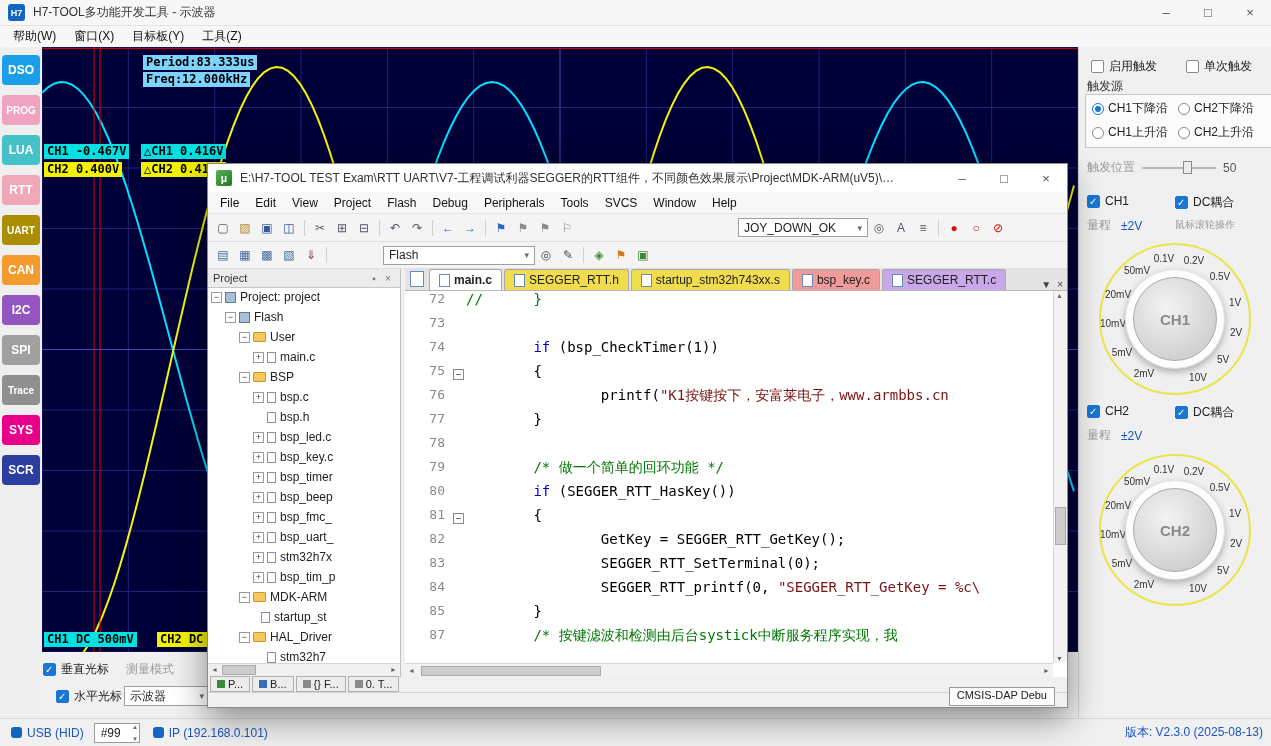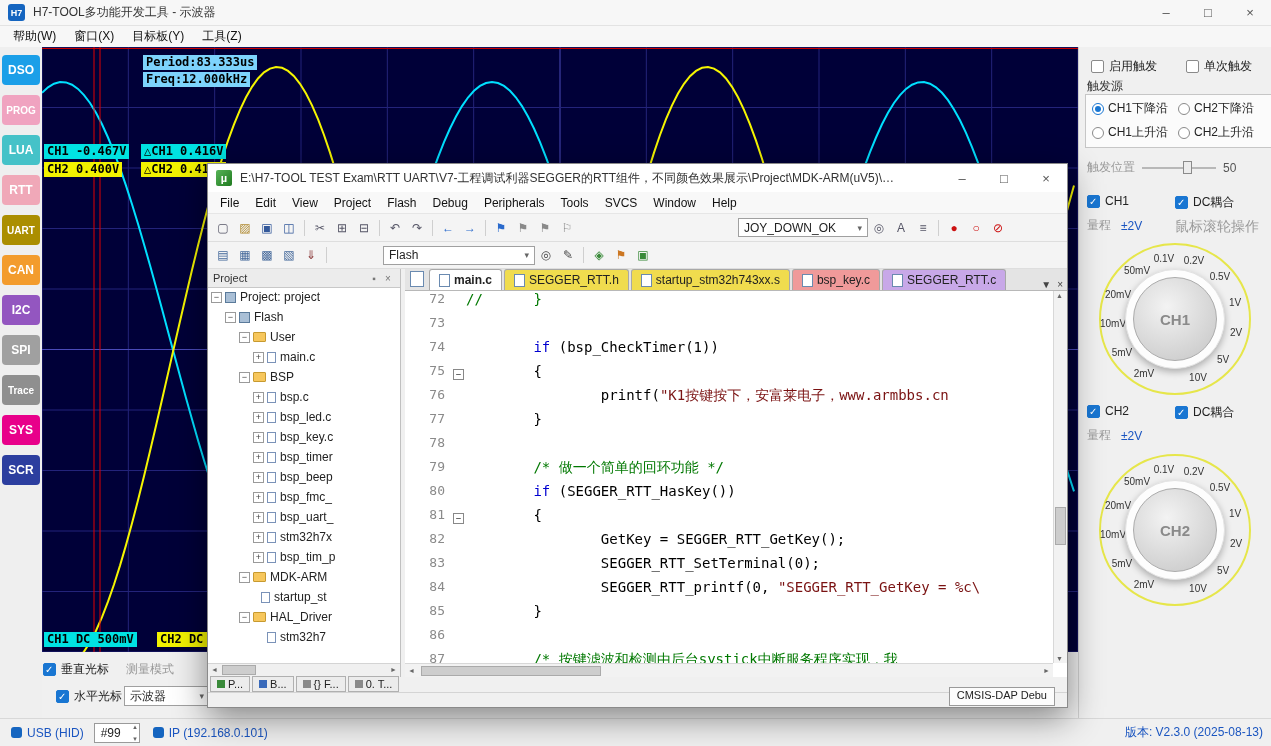--- a/index.html
+++ b/index.html
@@ -287,21 +287,21 @@
     <span>CH1</span>
   </div>
   <div class="rp-abs" style="left:96px;top:147px;">
     <span class="cb on"></span>
     <span>DC耦合</span>
   </div>
   <div class="rp-abs" style="left:8px;top:170px;">
     <span class="gray-lbl">量程</span>
     <span class="blue-txt" style="margin-left:10px;">±2V</span>
   </div>
-  <div class="rp-abs gray-lbl" style="left:96px;top:171px;font-size:14px;">鼠标滚轮操作</div>
+  <div class="rp-abs gray-lbl" style="left:96px;top:171px;font-size:10px;">鼠标滚轮操作</div>
 
   <div class="knob" style="left:16px;top:192px;">
     <div class="ring"></div>
     <div class="knob-labels">
         <span class="klab" style="left: 49px; top: 134px;">2mV</span>
         <span class="klab" style="left: 27px; top: 113px;">5mV</span>
         <span class="klab" style="left: 18px; top: 84px;">10mV</span>
         <span class="klab" style="left: 23px; top: 55px;">20mV</span>
         <span class="klab" style="left: 42px; top: 31px;">50mV</span>
         <span class="klab" style="left: 69px; top: 19px;">0.1V</span>
@@ -473,20 +473,25 @@
           <span class="texp">−</span>
           <span class="tico folder"></span>
           <span>BSP</span>
         </div>
         <div class="trow" style="padding-left: 45px;">
           <span class="texp">+</span>
           <span class="tico file"></span>
           <span>bsp.c</span>
         </div>
         <div class="trow" style="padding-left: 45px;">
+          <span class="texp none"></span>
+          <span class="tico file"></span>
+          <span>bsp.h</span>
+        </div>
+        <div class="trow" style="padding-left: 45px;">
           <span class="texp">+</span>
           <span class="tico file"></span>
           <span>bsp_led.c</span>
         </div>
         <div class="trow" style="padding-left: 45px;">
           <span class="texp">+</span>
           <span class="tico file"></span>
           <span>bsp_key.c</span>
         </div>
         <div class="trow" style="padding-left: 45px;">
@@ -585,21 +590,20 @@
         <div class="code-line"><span class="code-ln">76</span><span class="code-fold"></span><span class="code-text"><span class="c-p">		printf(</span><span class="c-str">"K1按键按下，安富莱电子，www.armbbs.cn</span></span></div>
         <div class="code-line"><span class="code-ln">77</span><span class="code-fold"></span><span class="code-text"><span class="c-p">	}</span></span></div>
         <div class="code-line"><span class="code-ln">78</span><span class="code-fold"></span><span class="code-text"></span></div>
         <div class="code-line"><span class="code-ln">79</span><span class="code-fold"></span><span class="code-text"><span class="c-p">	</span><span class="c-cmt">/* 做一个简单的回环功能 */</span></span></div>
         <div class="code-line"><span class="code-ln">80</span><span class="code-fold"></span><span class="code-text"><span class="c-p">	</span><span class="c-kw">if</span><span class="c-p"> (SEGGER_RTT_HasKey())</span></span></div>
         <div class="code-line"><span class="code-ln">81</span><span class="code-fold"><span class="fold-box">−</span></span><span class="code-text"><span class="c-p">	{</span></span></div>
         <div class="code-line"><span class="code-ln">82</span><span class="code-fold"></span><span class="code-text"><span class="c-p">		GetKey = SEGGER_RTT_GetKey();</span></span></div>
         <div class="code-line"><span class="code-ln">83</span><span class="code-fold"></span><span class="code-text"><span class="c-p">		SEGGER_RTT_SetTerminal(0);</span></span></div>
         <div class="code-line"><span class="code-ln">84</span><span class="code-fold"></span><span class="code-text"><span class="c-p">		SEGGER_RTT_printf(0, </span><span class="c-str">"SEGGER_RTT_GetKey = %c\</span></span></div>
         <div class="code-line"><span class="code-ln">85</span><span class="code-fold"></span><span class="code-text"><span class="c-p">	}</span></span></div>
-        <div class="code-line"><span class="code-ln">86</span><span class="code-fold"></span><span class="code-text"></span></div>
         <div class="code-line"><span class="code-ln">87</span><span class="code-fold"></span><span class="code-text"><span class="c-p">	</span><span class="c-cmt">/* 按键滤波和检测由后台systick中断服务程序实现，我</span></span></div>
       </div>
     <div class="k-vscroll">
       <span class="k-vthumb"></span>
     </div>
     <div class="k-hscroll">
       <span class="arr" style="left:0;">◄</span>
       <span class="k-hthumb"></span>
       <span class="arr" style="right:0;">►</span>
     </div>

